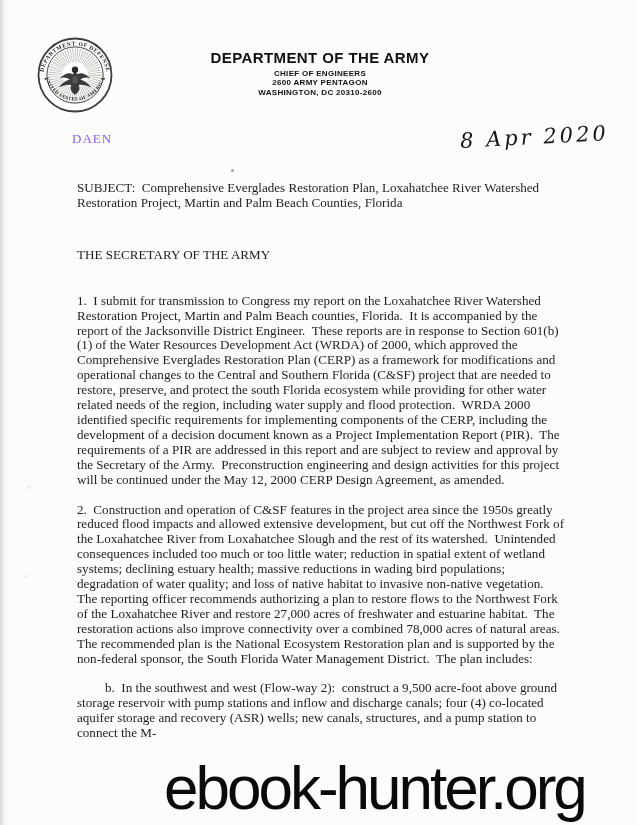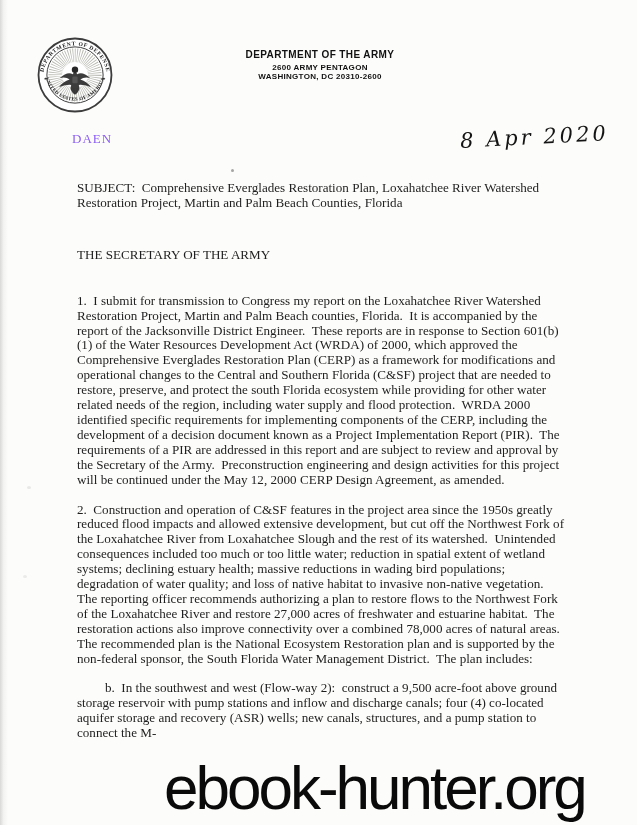--- a/index.html
+++ b/index.html
@@ -16,21 +16,21 @@
     background:linear-gradient(90deg, rgba(90,90,90,0.22), rgba(120,120,120,0.07) 45%, rgba(0,0,0,0));
     pointer-events:none;
   }
   .seal{position:absolute;left:37px;top:35px;width:76px;height:80px;}
   .letterhead{
     position:absolute;left:180px;top:49px;width:280px;
     text-align:center;
     font-family:"Liberation Sans", sans-serif;
     font-weight:bold;color:#111;
   }
-  .lh-main{font-size:10px;letter-spacing:0.4px;margin-bottom:3px;}
+  .lh-main{font-size:15px;letter-spacing:0.4px;margin-bottom:3px;}
   .lh-sub{font-size:8px;line-height:9.3px;letter-spacing:0.3px;}
   .office-symbol{
     position:absolute;left:72px;top:131px;
     font-size:13px;letter-spacing:1px;color:#8b5cf6;
   }
   .handwritten-date{
     position:absolute;left:460px;top:125px;
     font-family:"DejaVu Serif", serif;
     font-style:italic;
     font-size:21px;letter-spacing:3px;color:#141414;
@@ -82,20 +82,21 @@
     <path id="arcBot" d="M 12 56 A 40 40 0 0 0 88 56" fill="none"></path>
     <text font-family="Liberation Serif, serif" font-size="6.2" font-weight="bold" fill="#232323" letter-spacing="0.6">
       <textPath href="#arcBot" startOffset="50%" text-anchor="middle">UNITED STATES OF AMERICA</textPath>
     </text>
     <text x="9" y="56" font-size="5" fill="#232323">★</text>
     <text x="86" y="56" font-size="5" fill="#232323">★</text>
   </svg>
 
   <div class="letterhead">
     <div class="lh-main">DEPARTMENT OF THE ARMY</div>
+    <div class="lh-sub">CHIEF OF ENGINEERS</div>
     <div class="lh-sub">2600 ARMY PENTAGON</div>
     <div class="lh-sub">WASHINGTON, DC 20310-2600</div>
   </div>
 
   <div class="office-symbol">DAEN</div>
 
   <div class="handwritten-date">8 Apr 2020</div>
 
   <div class="letter-body">
     <p class="subject">SUBJECT:  Comprehensive Everglades Restoration Plan, Loxahatchee River Watershed Restoration Project, Martin and Palm Beach Counties, Florida</p>

